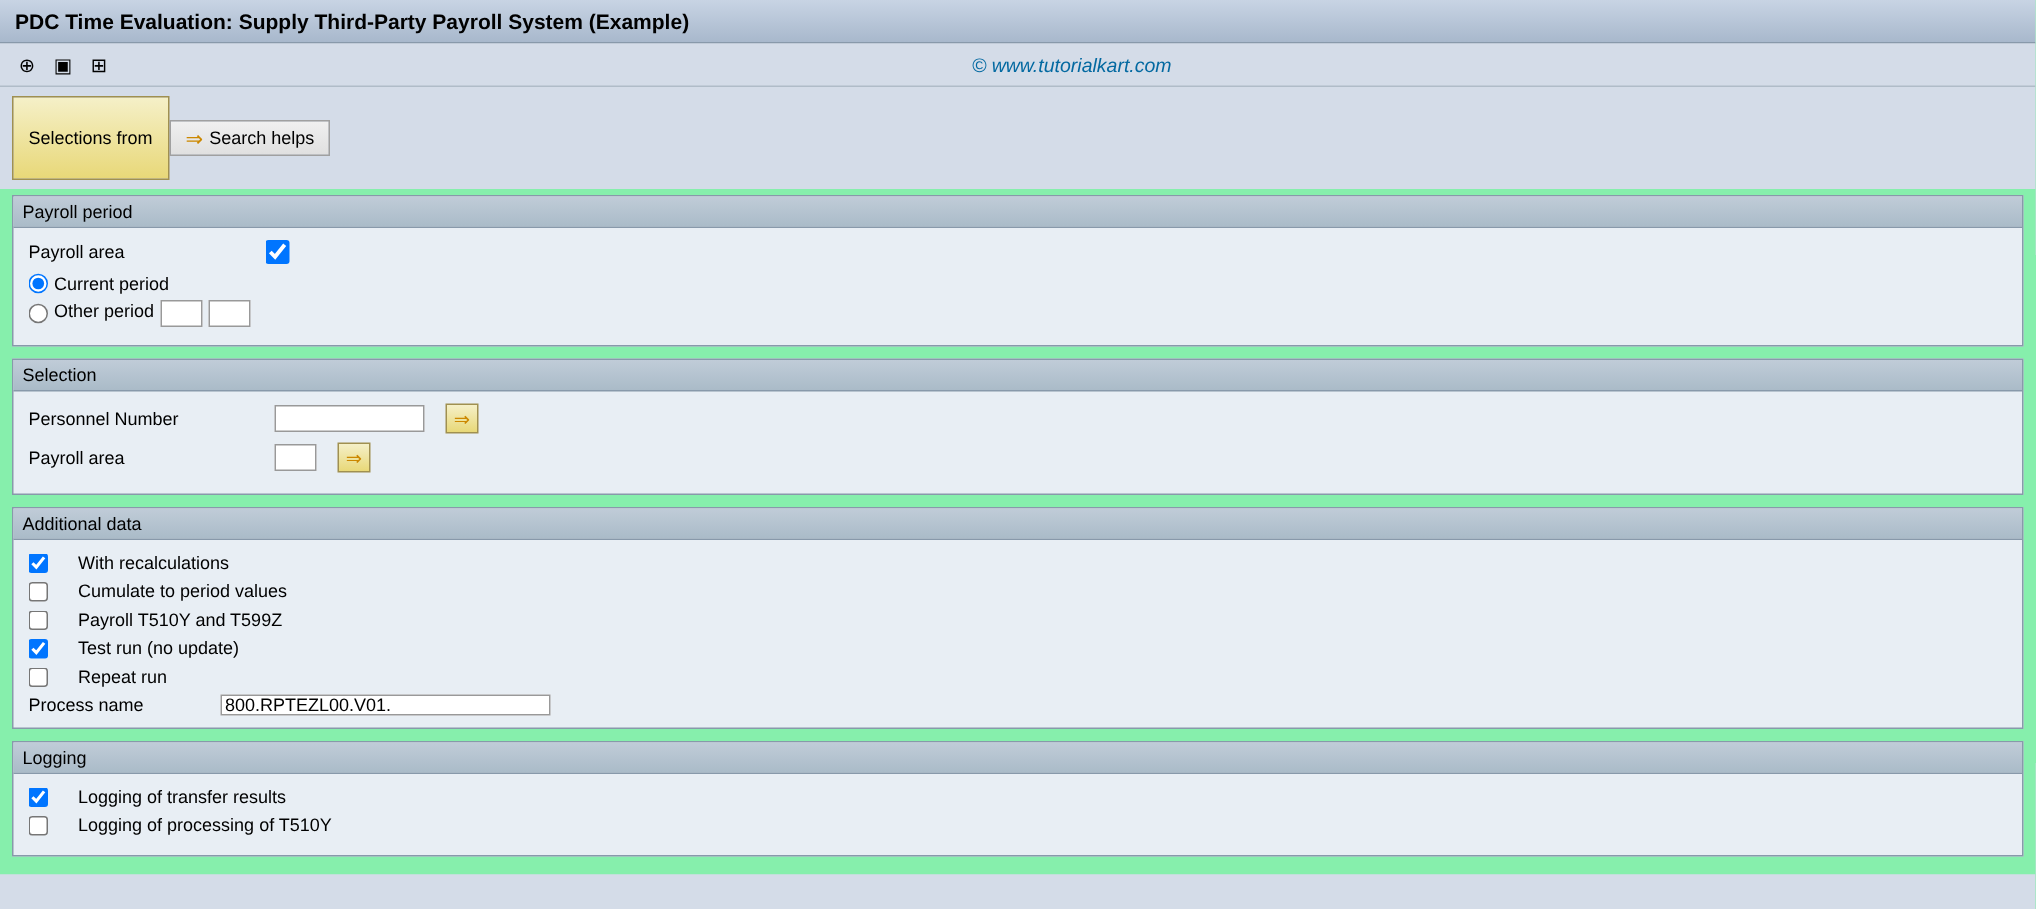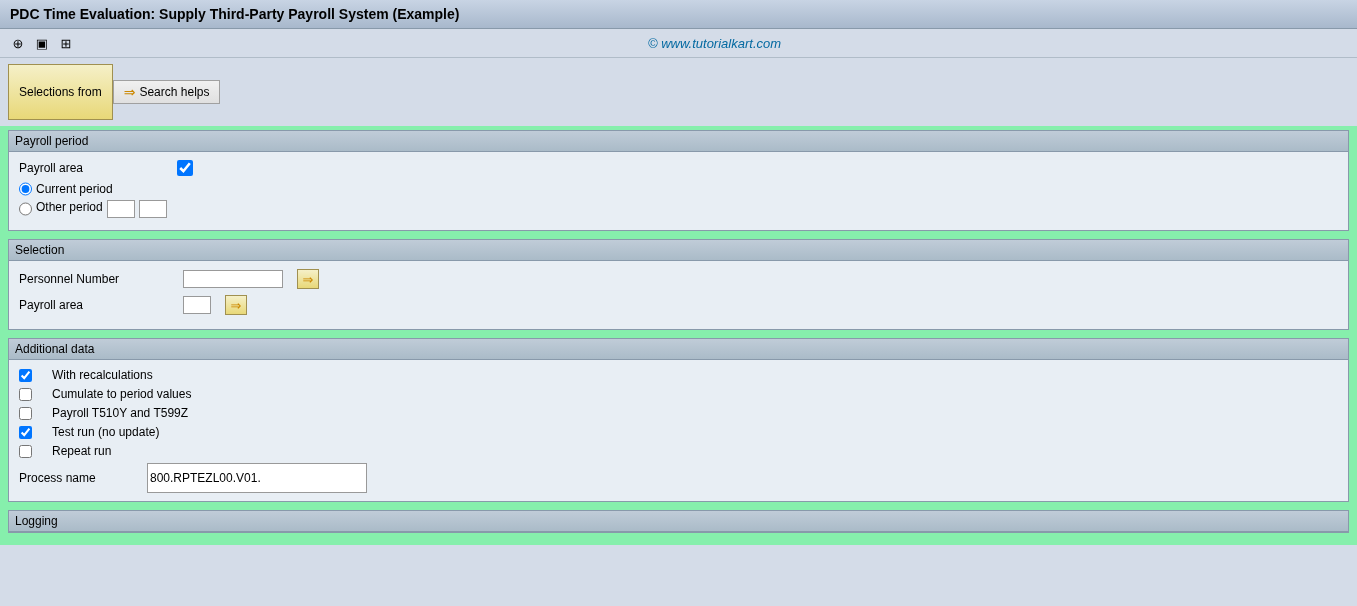--- a/index.html
+++ b/index.html
@@ -166,21 +166,21 @@
       gap: 8px;
       margin-top: 4px;
     }
     .dataset-label {
       min-width: 120px;
       font-size: 12px;
     }
     .dataset-input {
       border: 1px solid #999;
       background: #fff;
-      height: 30px;
+      height: 14px;
       width: 220px;
       font-size: 12px;
       padding: 0 2px;
     }
   </style>
 </head>
 <body>
 
 <div class="title-bar">
   <span>PDC Time Evaluation: Supply Third-Party Payroll System (Example)</span>
@@ -270,15 +270,25 @@
       </div>
       <div class="dataset-row">
         <span class="dataset-label">Process name</span>
         <input type="text" class="dataset-input" value="800.RPTEZL00.V01." style="">
       </div>
     </div>
   </div>
 
   <div class="section">
     <div class="section-header">Logging</div>
+    <div class="section-body">
+      <div class="checkbox-row">
+        <input type="checkbox" checked="" style="">
+        <span>Logging of transfer results</span>
+      </div>
+      <div class="checkbox-row">
+        <input type="checkbox" style="">
+        <span>Logging of processing of T510Y</span>
+      </div>
+    </div>
   </div>
 
 </div>
 
 </body></html>

